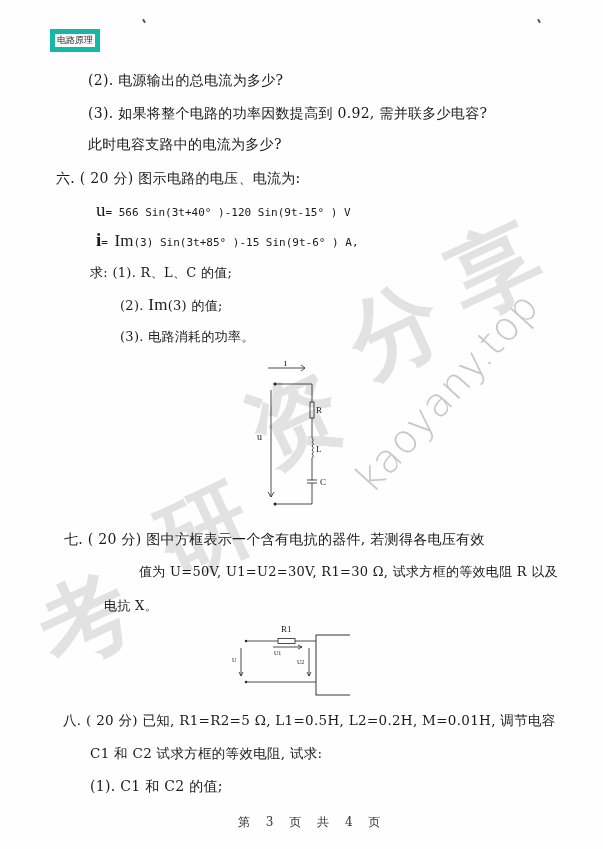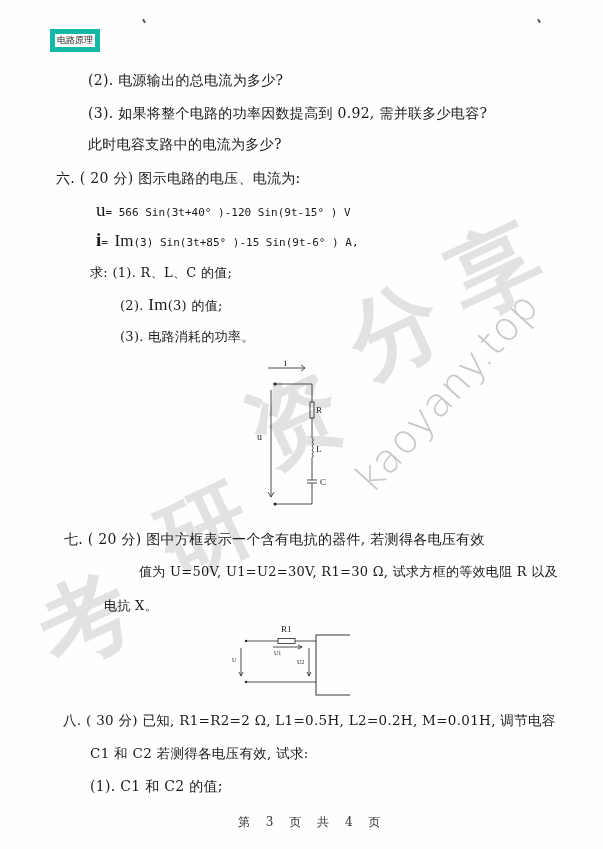--- a/index.html
+++ b/index.html
@@ -131,19 +131,19 @@
 
     <line x1="43" y1="27" x2="72" y2="27" stroke="#222" stroke-width="0.8"></line>
     <polyline points="68,25 72,27 68,29" fill="none" stroke="#222" stroke-width="0.8"></polyline>
     <text x="44" y="35" font-size="6" fill="#222">U1</text>
 
     <line x1="79" y1="28" x2="79" y2="56" stroke="#222" stroke-width="0.8"></line>
     <polyline points="77,52 79,56 81,52" fill="none" stroke="#222" stroke-width="0.8"></polyline>
     <text x="67" y="44" font-size="6" fill="#222">U2</text>
   </svg>
 
-  <div class="abs line" style="left:63px; top:711px; font-size:13.5px;">八. ( 30 分) 已知, R1=R2=2 Ω, L1=0.5H, L2=0.2H, M=0.01H, 调节电容</div>
-  <div class="abs line" style="left:90px; top:744px; font-size:13.5px;">C1 和 C2 若测得各电压有效, 试求:</div>
+  <div class="abs line" style="left:63px; top:711px; font-size:13.5px;">八. ( 20 分) 已知, R1=R2=5 Ω, L1=0.5H, L2=0.2H, M=0.01H, 调节电容</div>
+  <div class="abs line" style="left:90px; top:744px; font-size:13.5px;">C1 和 C2 试求方框的等效电阻, 试求:</div>
   <div class="abs line" style="left:90px; top:777px; font-size:14px;">(1).  C1 和 C2 的值;</div>
 
   <div class="abs footer" style="left:238px; top:814px;">第 3 页 共 4 页</div>
 
 </div>
 
 </body></html>

